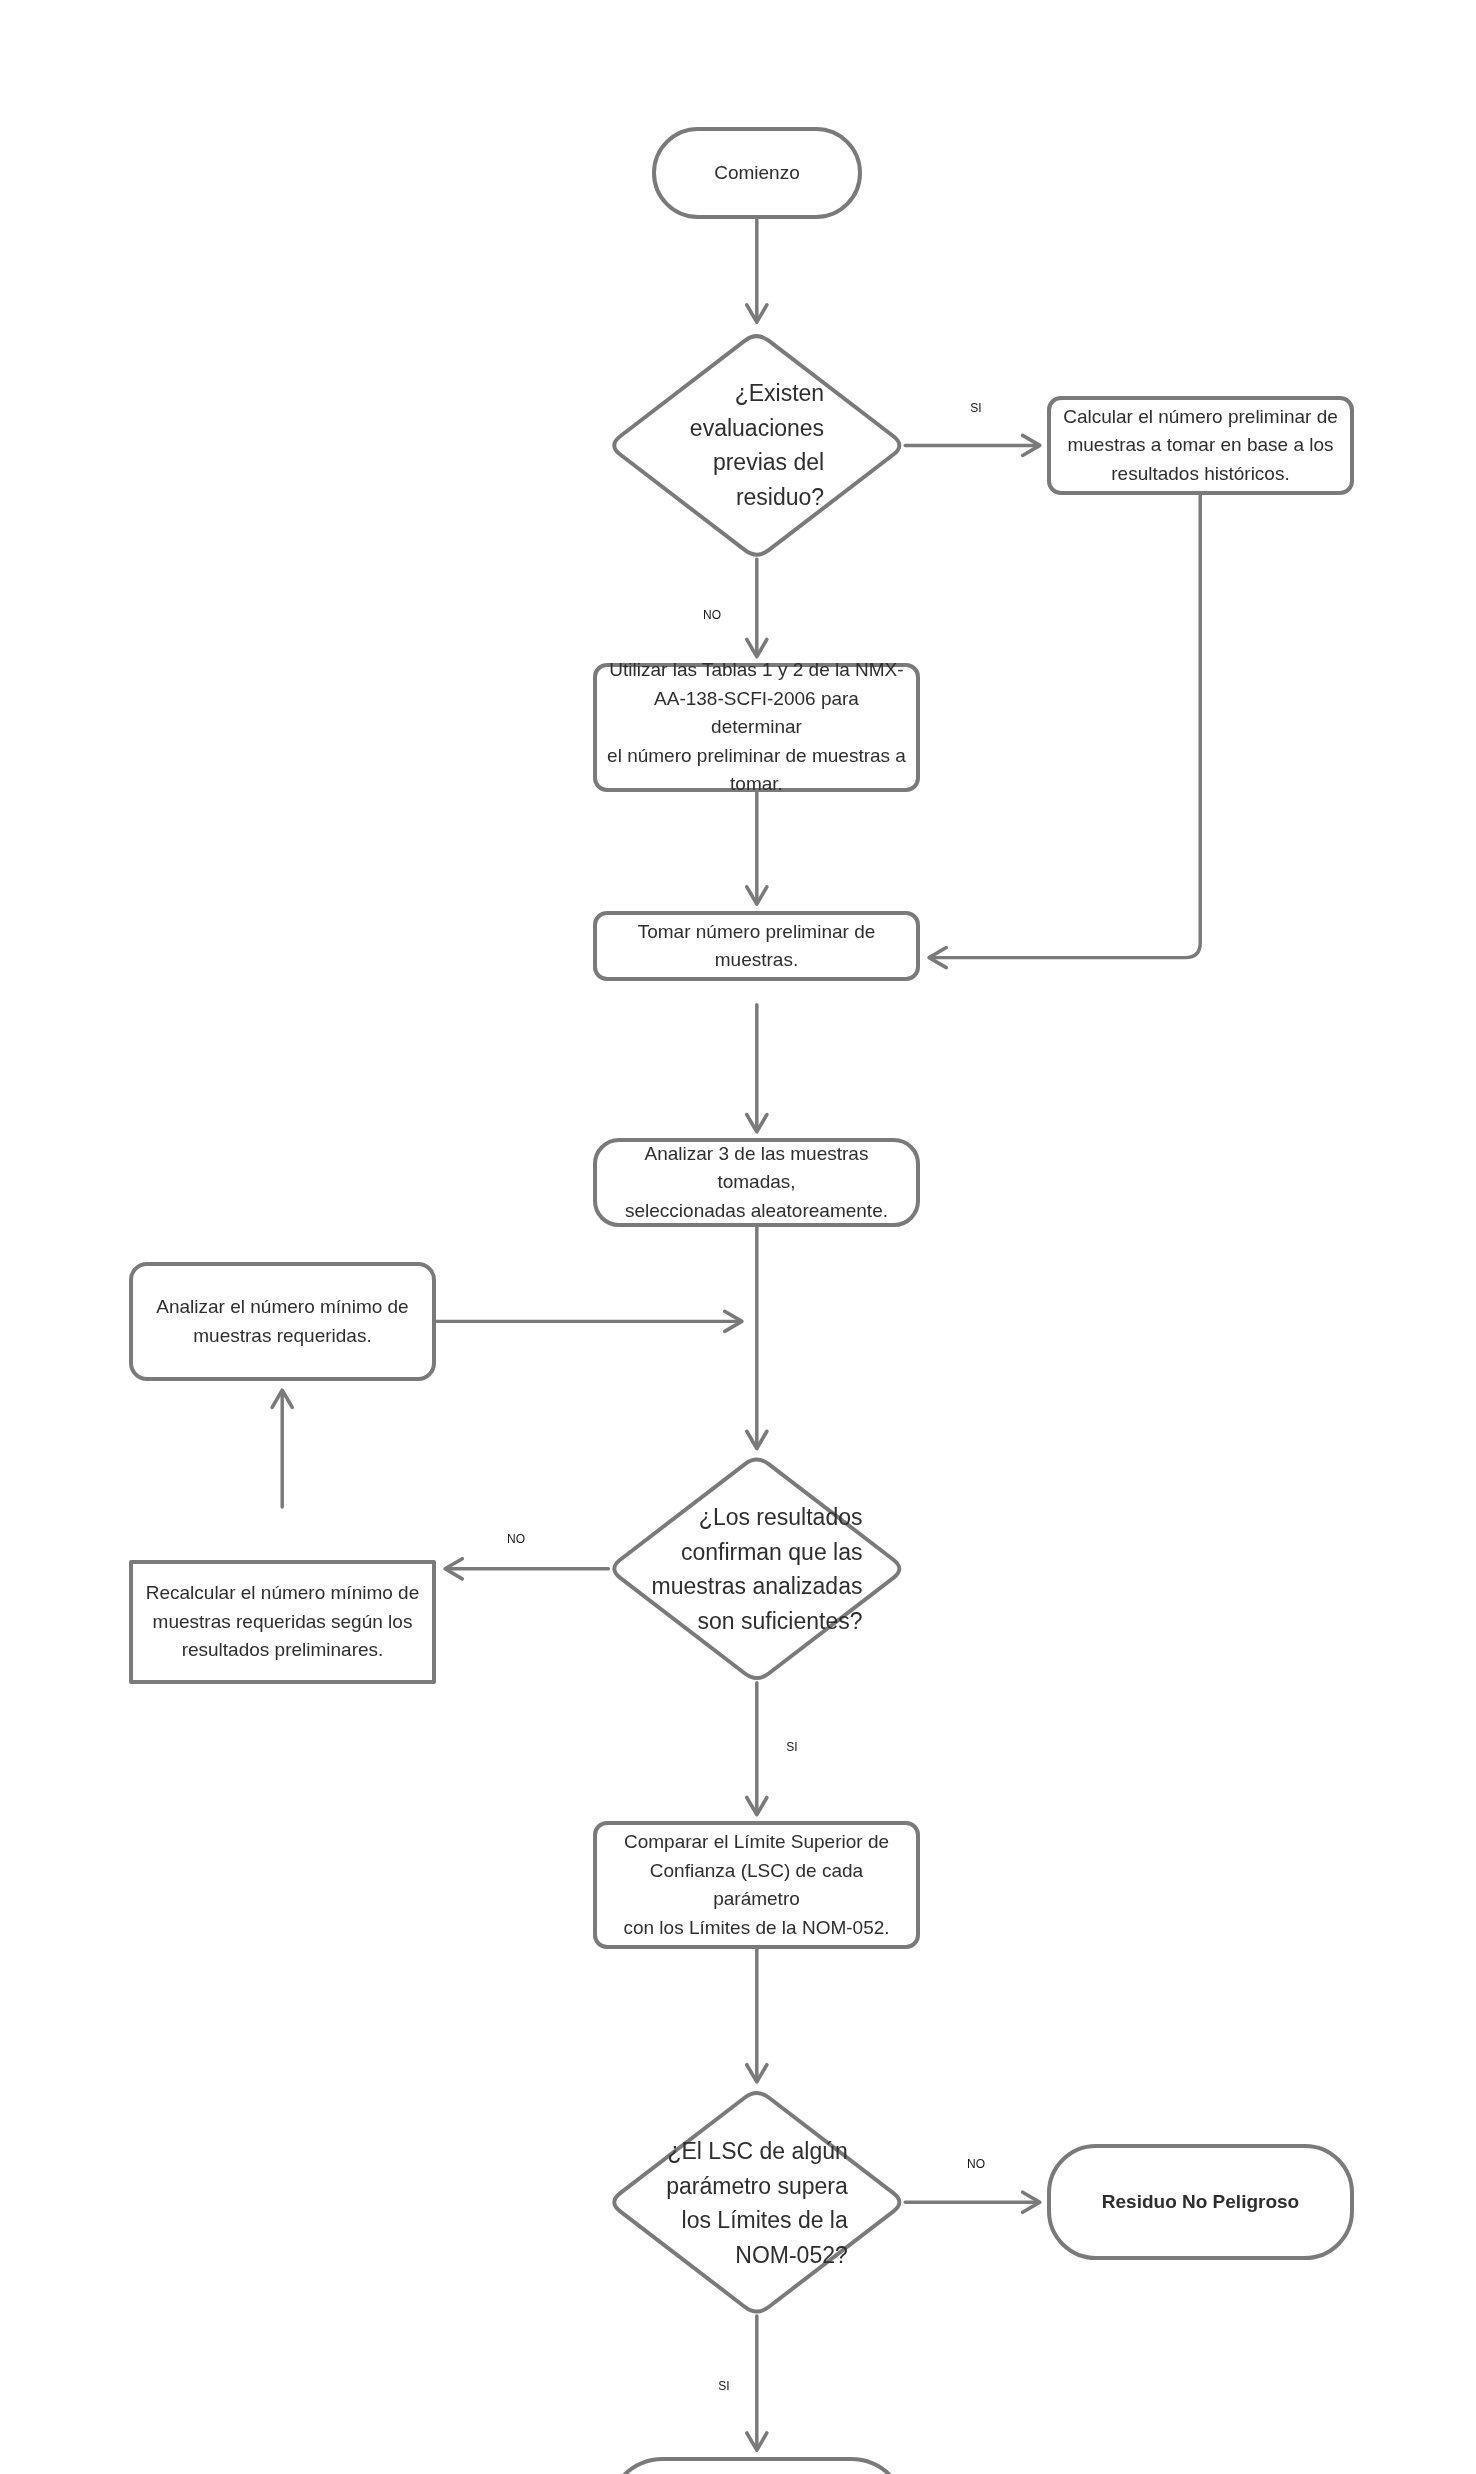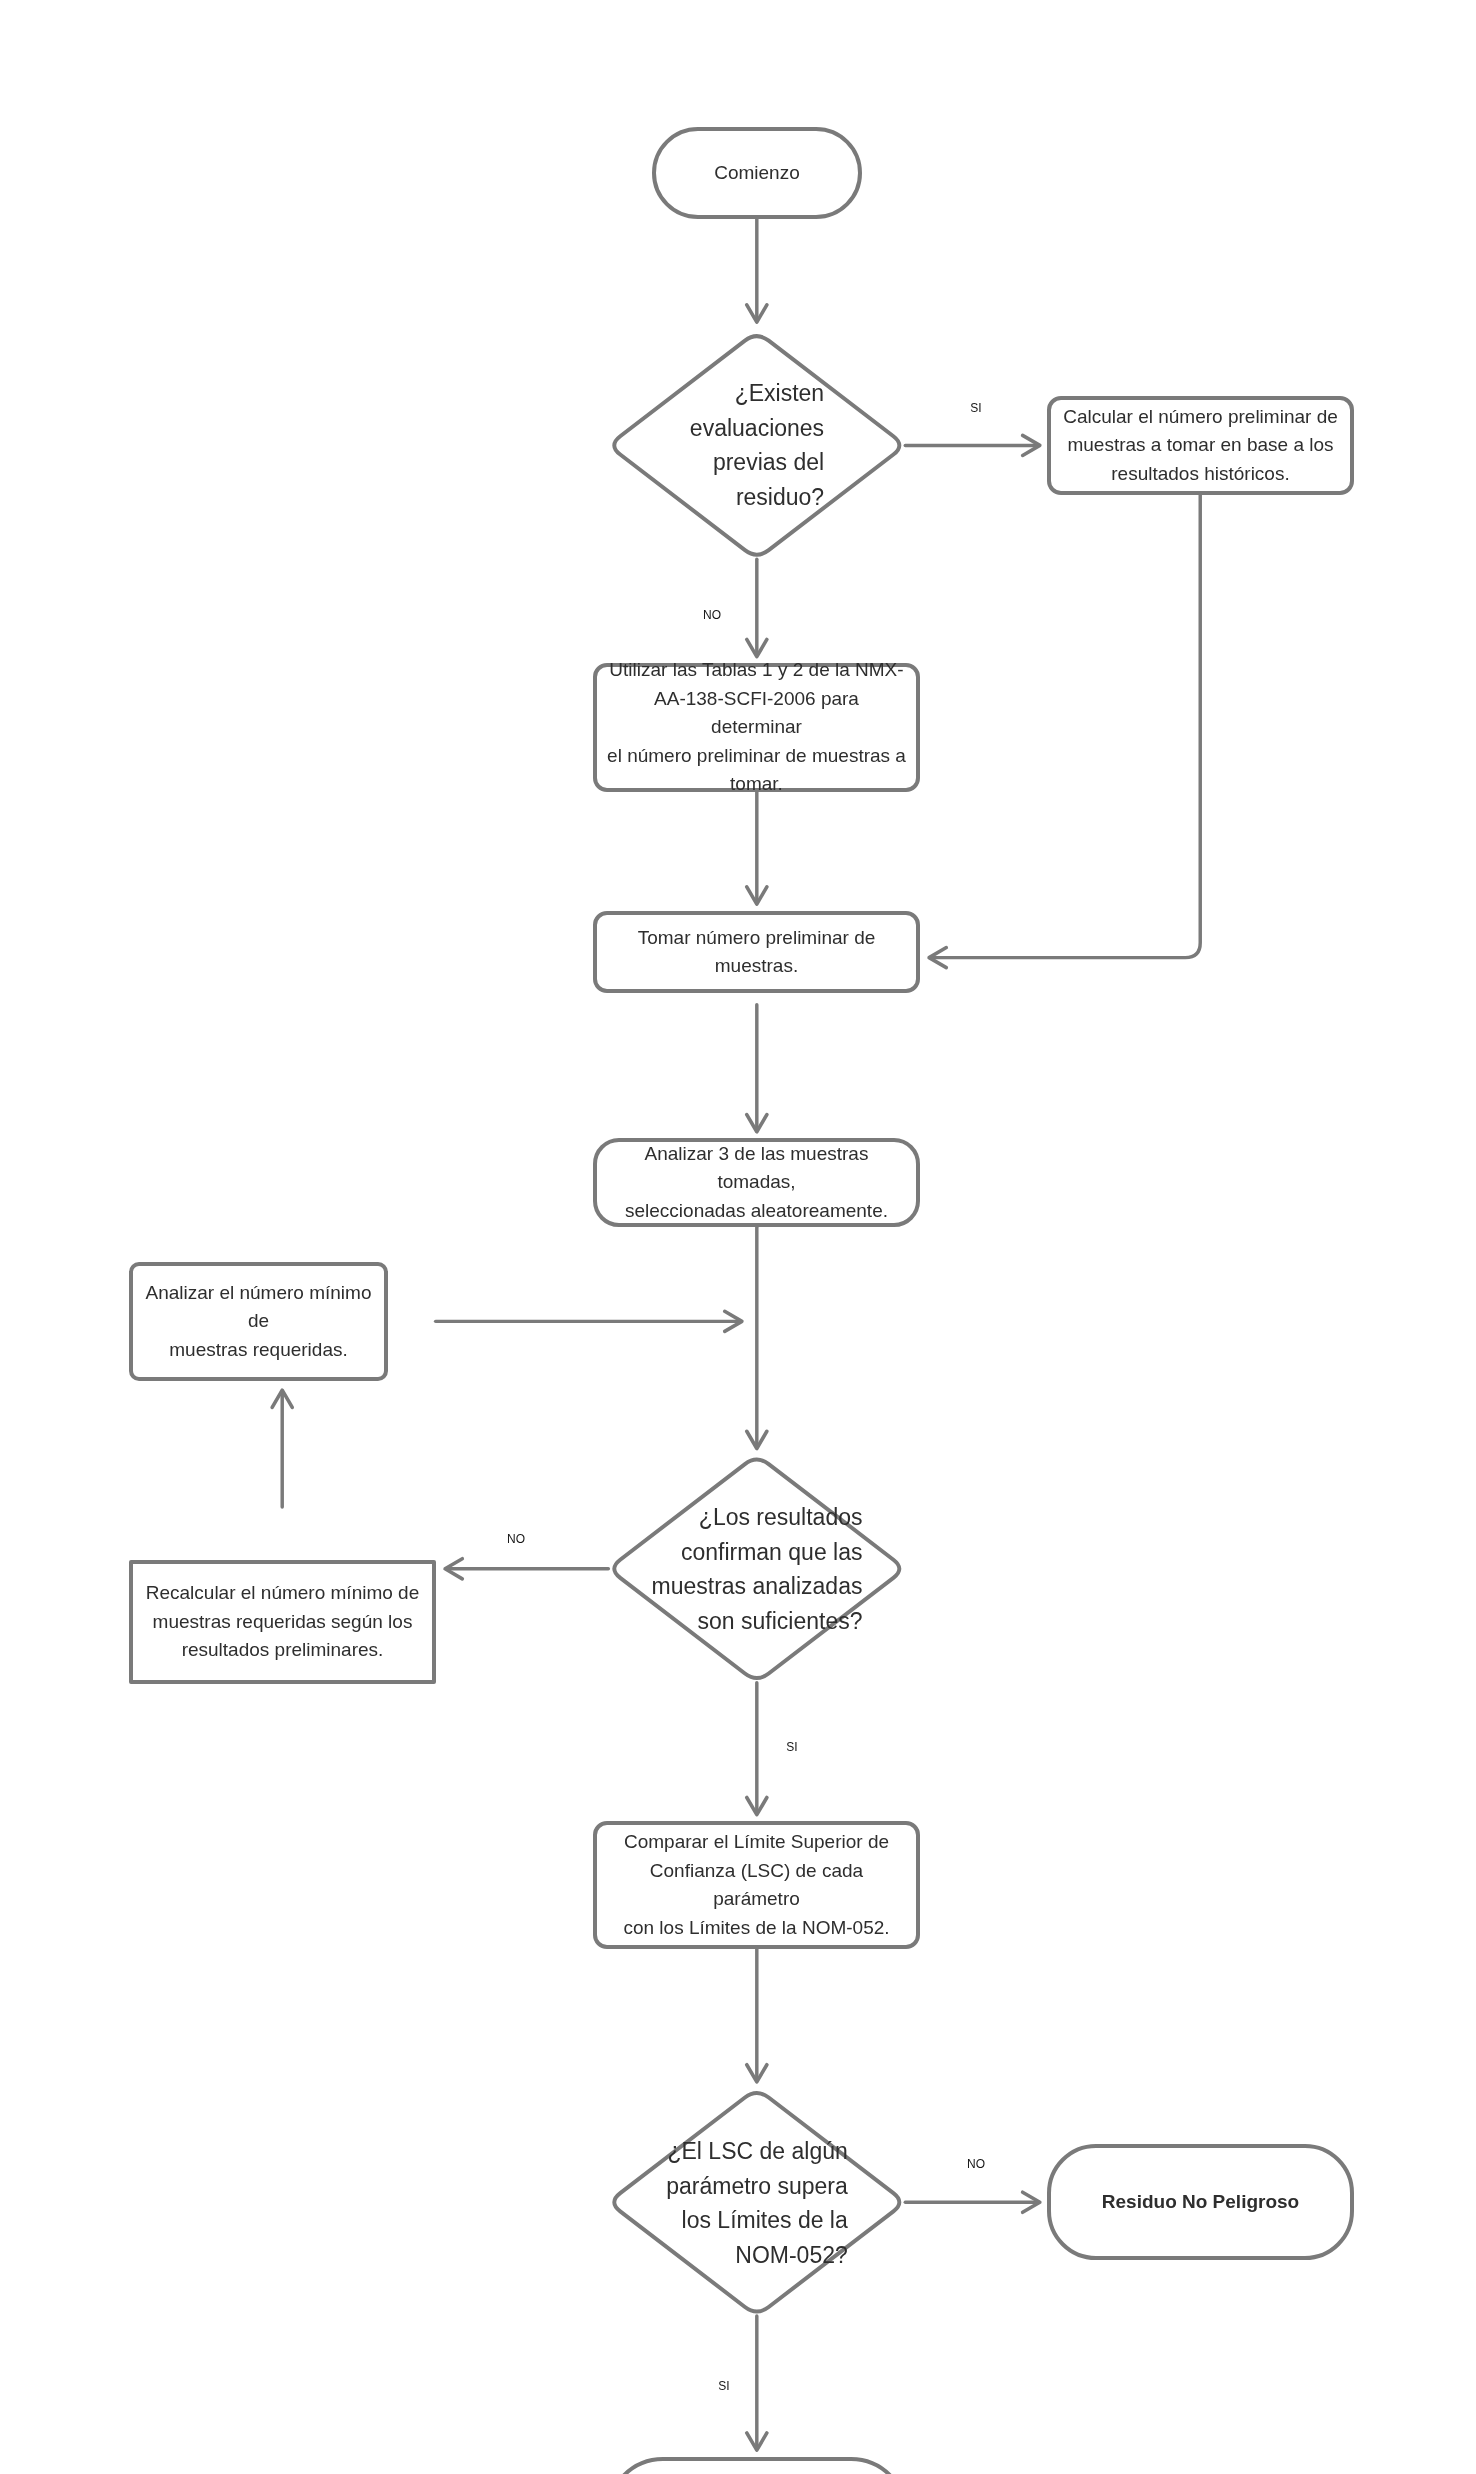--- a/index.html
+++ b/index.html
@@ -86,27 +86,27 @@
 muestras a tomar en base a los
 resultados históricos.</div>
 
   <div class="node" style="left:652px;top:127px;width:210px;height:92px;border-radius:46px;">Comienzo</div>
 
   <div class="node" style="left:593px;top:663px;width:327px;height:129px;border-radius:14px;">Utilizar las Tablas 1 y 2 de la NMX-
 AA-138-SCFI-2006 para determinar
 el número preliminar de muestras a
 tomar.</div>
 
-  <div class="node" style="left:593px;top:911px;width:327px;height:82px;border-radius:14px;">Tomar número preliminar de
+  <div class="node" style="left:593px;top:911px;width:327px;height:70px;border-radius:14px;">Tomar número preliminar de
 muestras.</div>
 
   <div class="node" style="left:593px;top:1138px;width:327px;height:89px;border-radius:26px;">Analizar 3 de las muestras tomadas,
 seleccionadas aleatoreamente.</div>
 
-  <div class="node" style="left:129px;top:1262px;width:259px;height:119px;border-radius:10px;">Analizar el número mínimo de
+  <div class="node" style="left:129px;top:1262px;width:307px;height:119px;border-radius:18px;">Analizar el número mínimo de
 muestras requeridas.</div>
 
   <div class="node" style="left:129px;top:1560px;width:307px;height:124px;border-radius:2px;">Recalcular el número mínimo de
 muestras requeridas según los
 resultados preliminares.</div>
 
   <div class="node" style="left:593px;top:1821px;width:327px;height:128px;border-radius:14px;">Comparar el Límite Superior de
 Confianza (LSC) de cada parámetro
 con los Límites de la NOM-052.</div>
 

